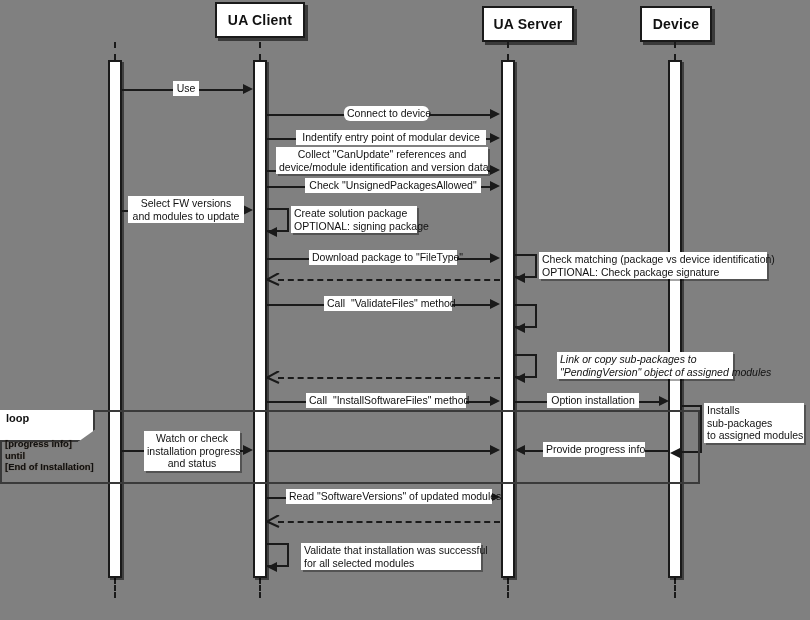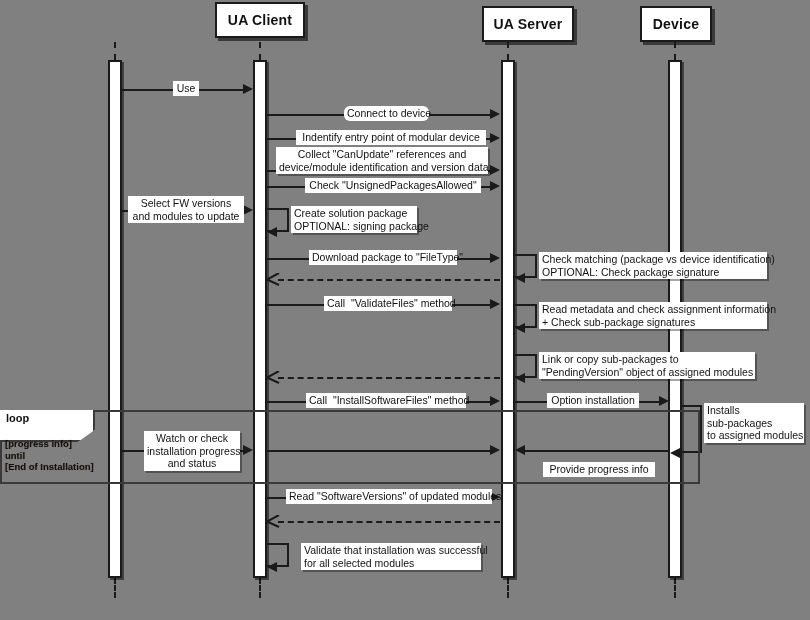--- a/index.html
+++ b/index.html
@@ -207,26 +207,24 @@
       <polyline points="13,0 1,6.5 13,12" fill="none" stroke="#1a1a1a" stroke-width="2"></polyline>
     </svg>
   </div>
 
   <div class="msg-line" style="left:267px; top:304px; width:225px;"></div>
   <div class="arrow-head right" style="left:490px; top:299px;"></div>
   <div class="msg-label" style="left:324px; top:296px; width:128px;">Call  "ValidateFiles" method</div>
 
   <div class="self-msg" style="left:515px; top:304px; width:22px; height:24px;"></div>
   <div class="arrow-head left" style="left:515px; top:323px;"></div>
-  <div class="msg-label left-align shadow" style="left:539px; top:302px; width:228px;">Read metadata and check assignment information
-+ Check sub-package signatures</div>
 
   <div class="self-msg" style="left:515px; top:354px; width:22px; height:24px;"></div>
   <div class="arrow-head left" style="left:515px; top:373px;"></div>
-  <div class="msg-label left-align shadow" style="left:539px; top:352px; width:216px;">Link or copy sub-packages to
+  <div class="msg-label left-align shadow" style="left:557px; top:352px; width:176px;font-style:italic;">Link or copy sub-packages to
 "PendingVersion" object of assigned modules</div>
 
   <div class="msg-line dashed" style="left:278px; top:377px; width:222px;"></div>
   <div class="arrow-open" style="left:266px; top:371px;">
     <svg width="14" height="13" viewBox="0 0 14 13">
       <polyline points="13,0 1,6.5 13,12" fill="none" stroke="#1a1a1a" stroke-width="2"></polyline>
     </svg>
   </div>
 
   <div class="msg-line" style="left:267px; top:401px; width:225px;"></div>
@@ -255,21 +253,21 @@
   <div class="arrow-head right" style="left:243px; top:445px;"></div>
   <div class="msg-label shadow" style="left:144px; top:431px; width:96px;">Watch or check
 installation progress
 and status</div>
 
   <div class="msg-line" style="left:267px; top:450px; width:225px;"></div>
   <div class="arrow-head right" style="left:490px; top:445px;"></div>
 
   <div class="msg-line" style="left:523px; top:450px; width:146px;"></div>
   <div class="arrow-head left" style="left:515px; top:445px;"></div>
-  <div class="msg-label" style="left:543px; top:442px; width:112px;margin-top:20px;">Provide progress info</div>
+  <div class="msg-label" style="left:543px; top:442px; width:102px;">Provide progress info</div>
 
   <div class="msg-line" style="left:267px; top:497px; width:225px;"></div>
   <div class="arrow-head right" style="left:490px; top:492px;"></div>
   <div class="msg-label" style="left:286px; top:489px; width:206px;">Read "SoftwareVersions" of updated modules</div>
 
   <div class="msg-line dashed" style="left:278px; top:521px; width:222px;"></div>
   <div class="arrow-open" style="left:266px; top:515px;">
     <svg width="14" height="13" viewBox="0 0 14 13">
       <polyline points="13,0 1,6.5 13,12" fill="none" stroke="#1a1a1a" stroke-width="2"></polyline>
     </svg>

